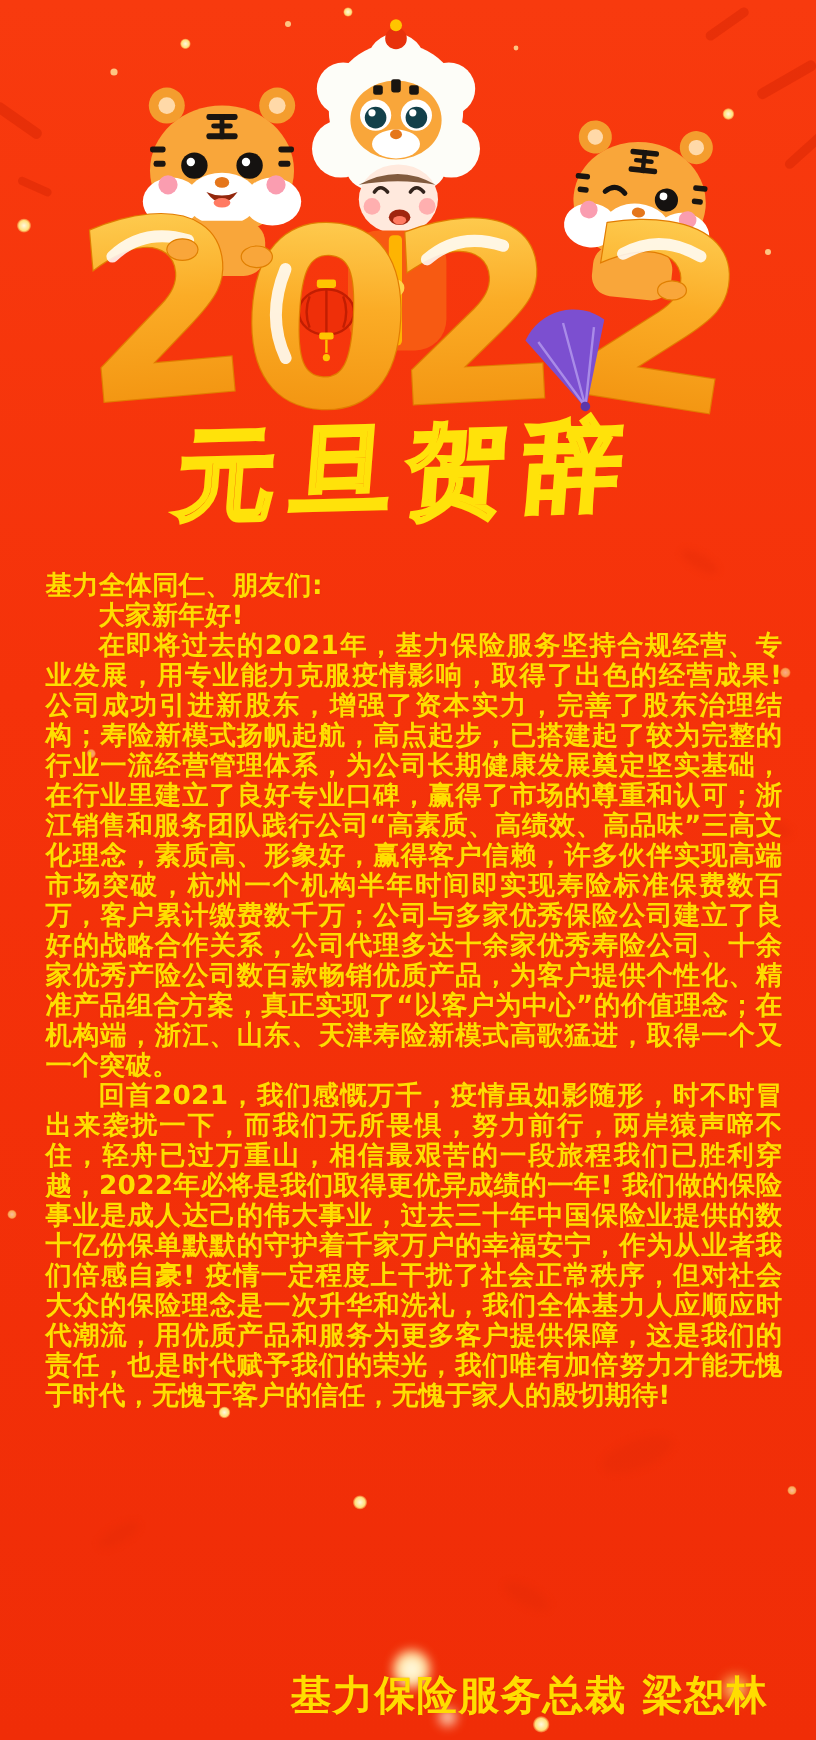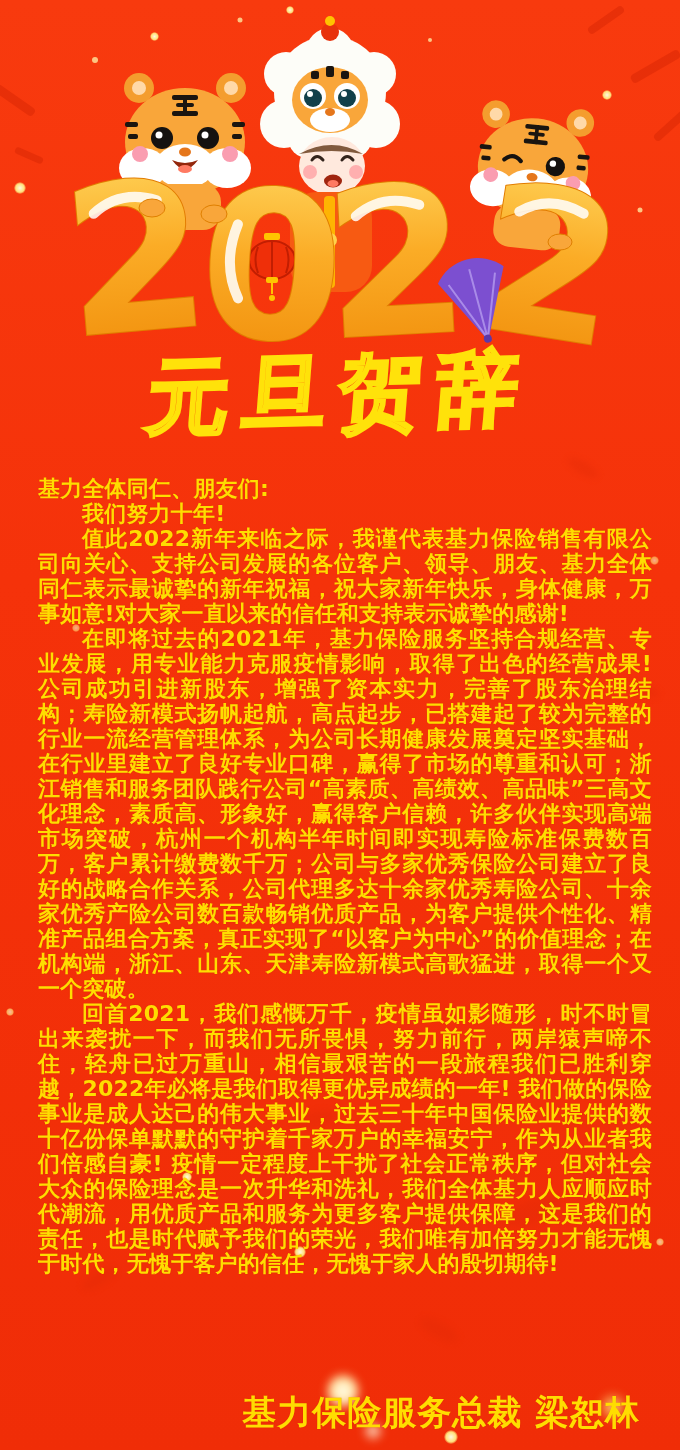--- a/index.html
+++ b/index.html
@@ -233,21 +233,20 @@
         <circle cx="430" cy="40" r="2"></circle>
     </g>
   </svg>
 
   <div class="title-wrap">
     <div class="title-text">元旦贺辞</div>
   </div>
 
   <div class="letter">
     <p class="salutation">基力全体同仁、朋友们:</p>
-    <p>我们努力十年!</p>
-    <p>值此2022新年来临之际，我谨代表基力保险销售有限公司向关心、支持公司发展的各位客户、领导、朋友、基力全体同仁表示最诚挚的新年祝福，祝大家新年快乐，身体健康，万事如意!对大家一直以来的信任和支持表示诚挚的感谢!</p>
+    <p>大家新年好!</p>
     <p>在即将过去的2021年，基力保险服务坚持合规经营、专业发展，用专业能力克服疫情影响，取得了出色的经营成果! 公司成功引进新股东，增强了资本实力，完善了股东治理结构；寿险新模式扬帆起航，高点起步，已搭建起了较为完整的行业一流经营管理体系，为公司长期健康发展奠定坚实基础，在行业里建立了良好专业口碑，赢得了市场的尊重和认可；浙江销售和服务团队践行公司“高素质、高绩效、高品味”三高文化理念，素质高、形象好，赢得客户信赖，许多伙伴实现高端市场突破，杭州一个机构半年时间即实现寿险标准保费数百万，客户累计缴费数千万；公司与多家优秀保险公司建立了良好的战略合作关系，公司代理多达十余家优秀寿险公司、十余家优秀产险公司数百款畅销优质产品，为客户提供个性化、精准产品组合方案，真正实现了“以客户为中心”的价值理念；在机构端，浙江、山东、天津寿险新模式高歌猛进，取得一个又一个突破。</p>
     <p>回首2021，我们感慨万千，疫情虽如影随形，时不时冒出来袭扰一下，而我们无所畏惧，努力前行，两岸猿声啼不住，轻舟已过万重山，相信最艰苦的一段旅程我们已胜利穿越，2022年必将是我们取得更优异成绩的一年! 我们做的保险事业是成人达己的伟大事业，过去三十年中国保险业提供的数十亿份保单默默的守护着千家万户的幸福安宁，作为从业者我们倍感自豪! 疫情一定程度上干扰了社会正常秩序，但对社会大众的保险理念是一次升华和洗礼，我们全体基力人应顺应时代潮流，用优质产品和服务为更多客户提供保障，这是我们的责任，也是时代赋予我们的荣光，我们唯有加倍努力才能无愧于时代，无愧于客户的信任，无愧于家人的殷切期待!</p>
   </div>
 
   <div class="signature">基力保险服务总裁 梁恕林</div>
 
 </div>
 
 </body></html>

